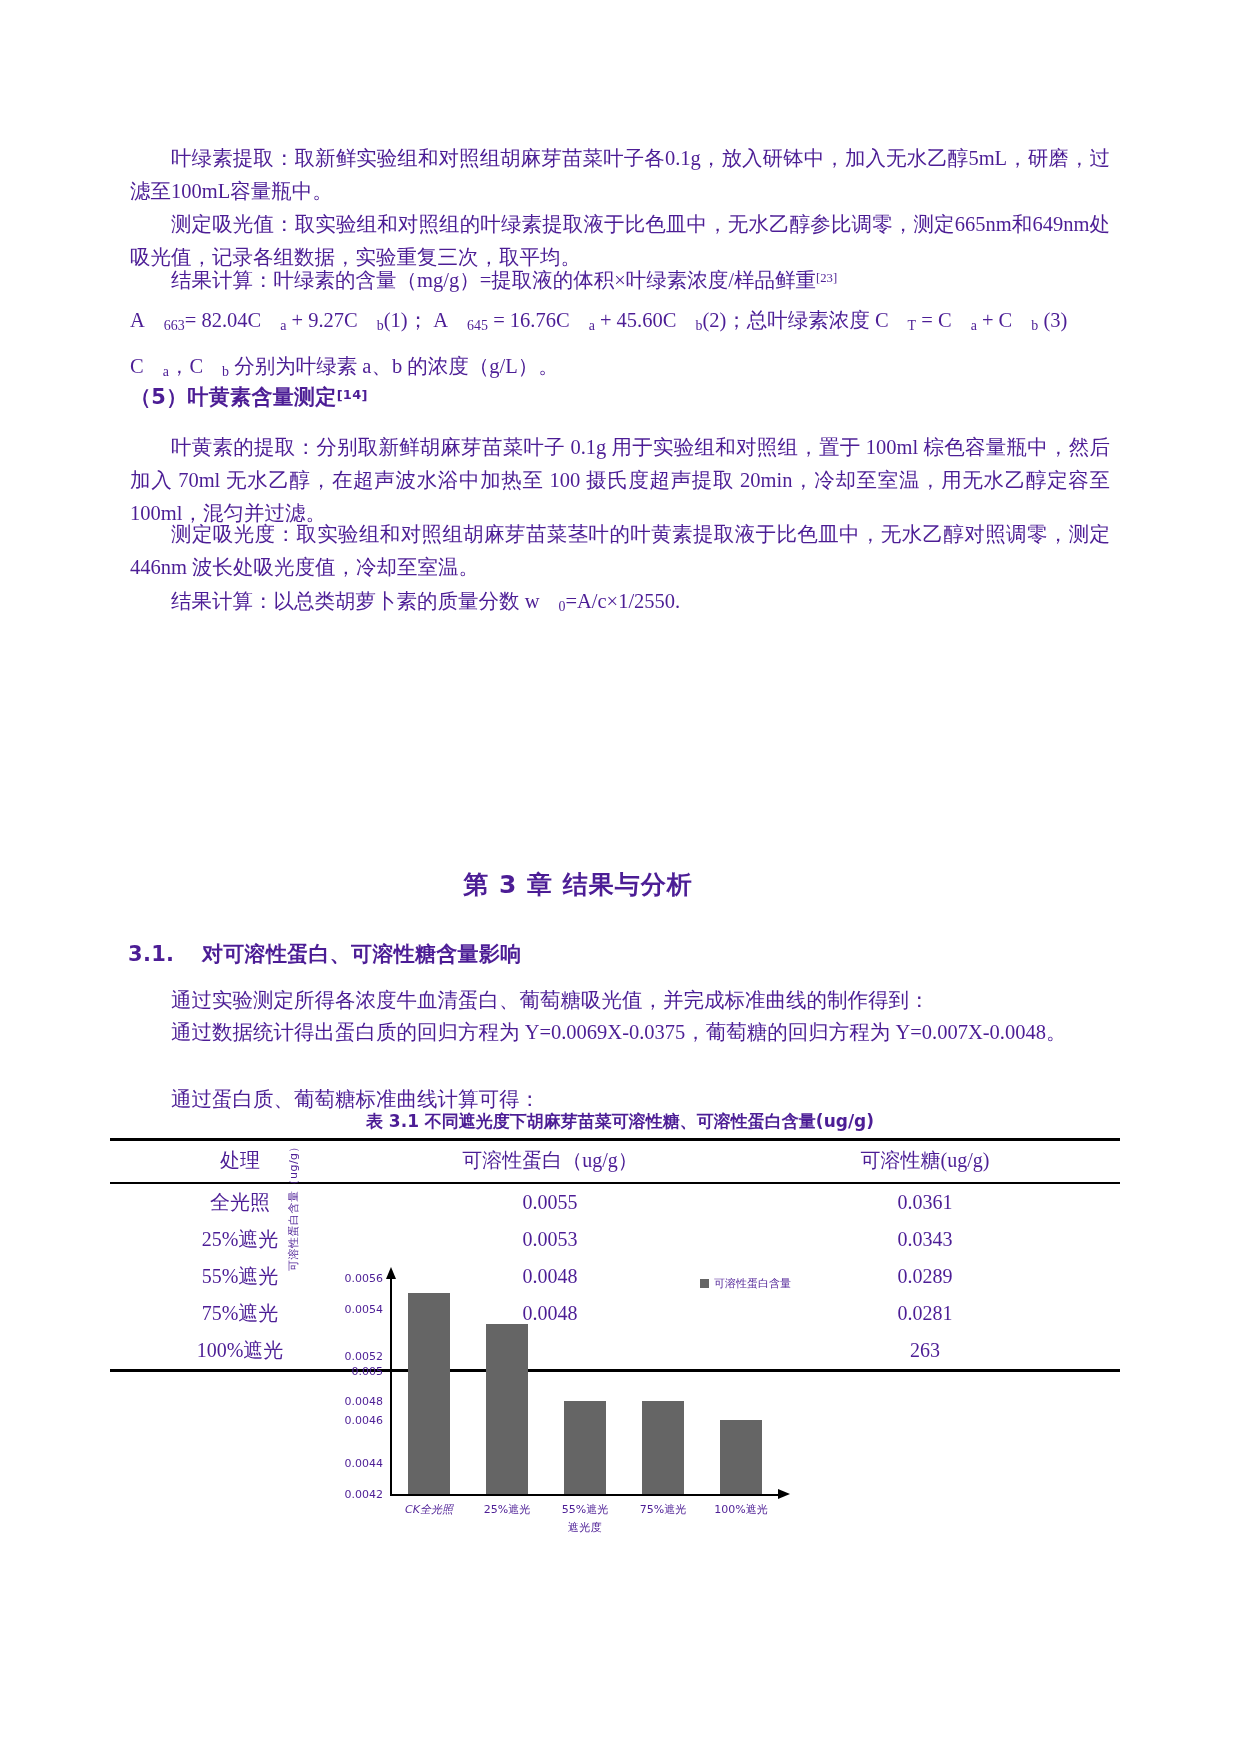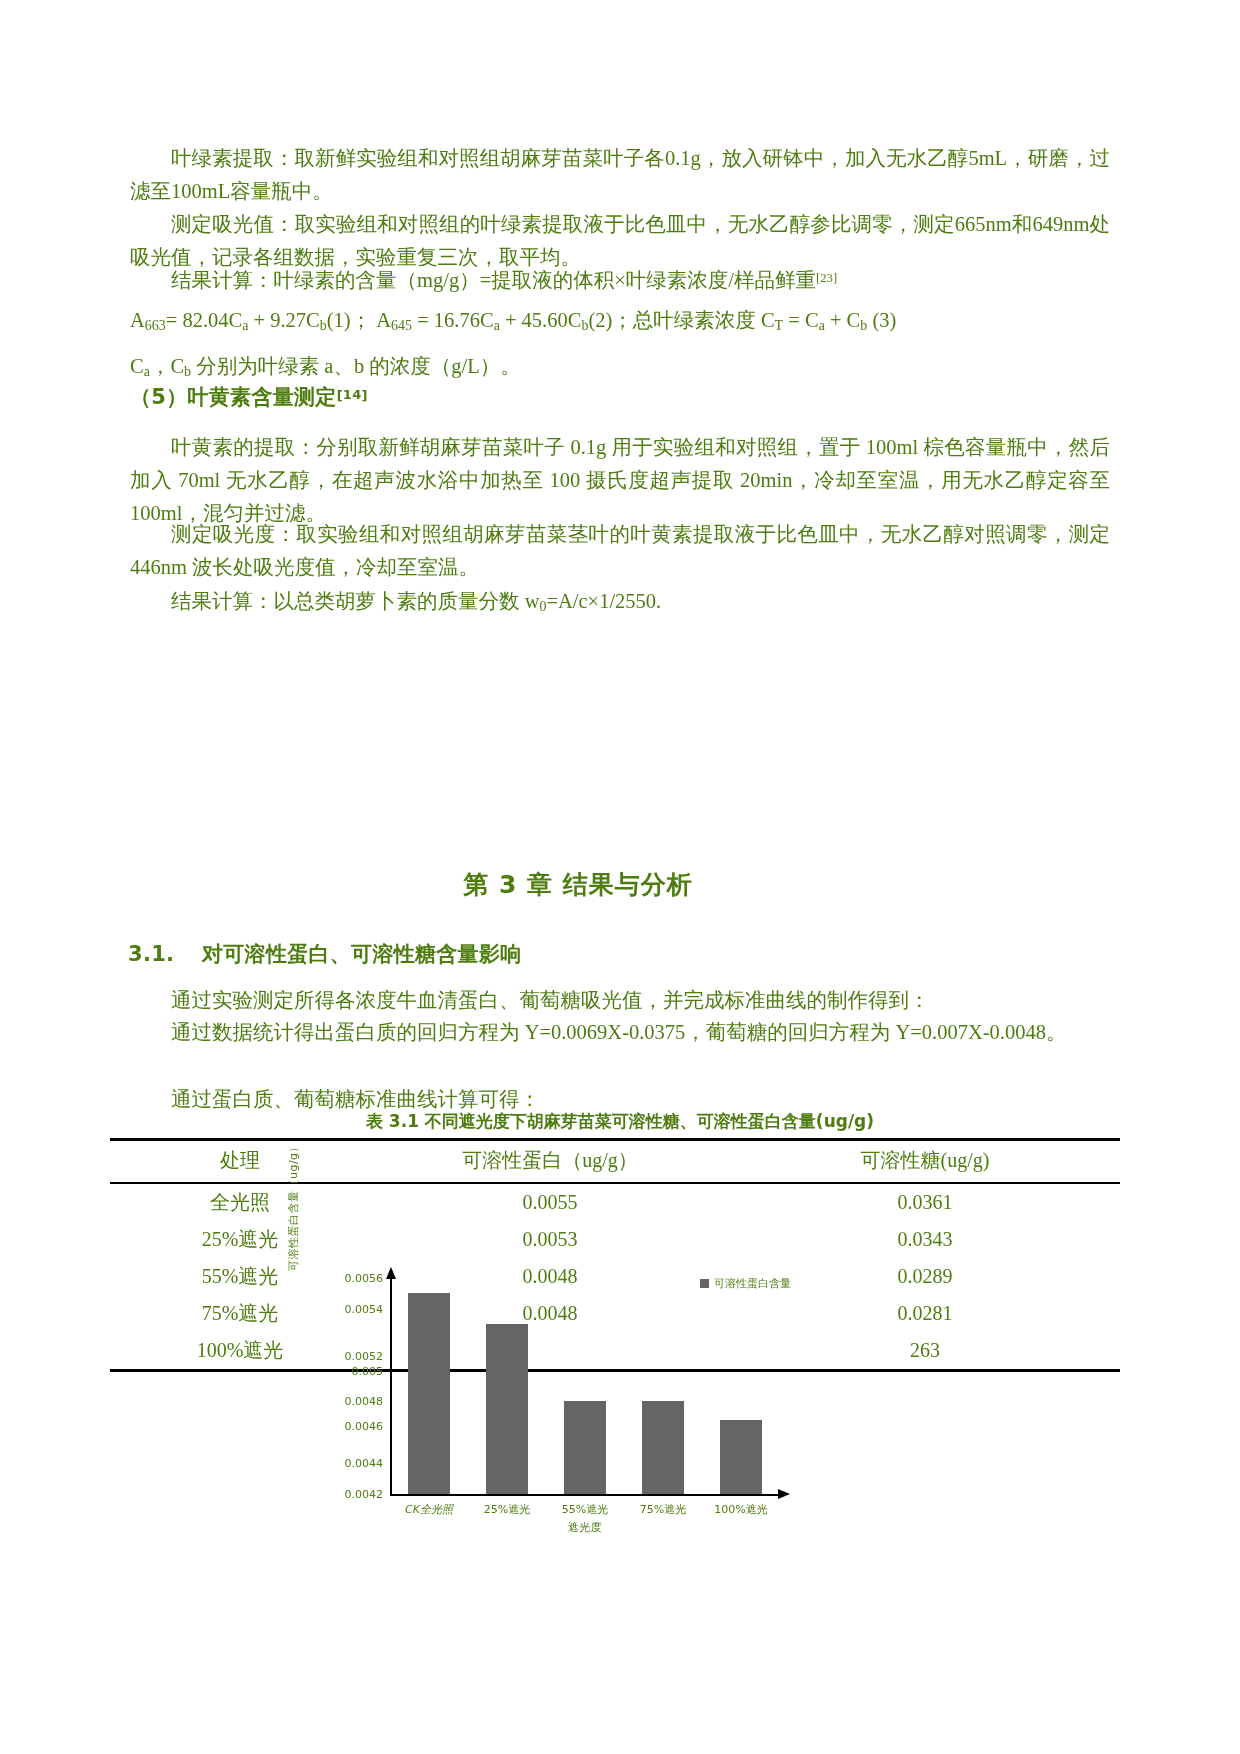--- a/index.html
+++ b/index.html
@@ -6,42 +6,42 @@
     margin: 0;
     padding: 0;
     background: #ffffff;
   }
   .page {
     position: relative;
     width: 1240px;
     height: 1754px;
     background: #ffffff;
     font-family: "DejaVu Serif", "Liberation Serif", serif;
-    color: #4d7c0f;
+    color: #4c1d95;
     overflow: hidden;
   }
   .body-block {
     position: absolute;
     left: 130px;
     width: 980px;
     font-family: "Liberation Serif", "DejaVu Serif", serif;
     font-size: 20.5px;
     line-height: 33px;
     text-align: justify;
   }
   p.para {
     margin: 0;
     text-indent: 2em;
   }
   .formula {
     margin: 0;
     text-indent: 0;
     line-height: 41px;
   }
-  sub { font-size: 0.68em; vertical-align: -0.22em; }
+  sub { font-size: 0.68em; vertical-align: -0.22em; margin-left: 19px; }
   sup { font-size: 0.62em; vertical-align: 0.42em; }
 
   .heading-sec {
     position: absolute;
     left: 130px;
     width: 980px;
     font-family: "DejaVu Sans", "Liberation Sans", sans-serif;
     font-size: 21px;
     font-weight: bold;
     letter-spacing: 0.3px;
@@ -322,21 +322,21 @@
 
     <div class="chart-plot">
       <div class="chart-axis-v"></div>
       <div class="chart-arrow-up"></div>
       <div class="chart-axis-h"></div>
       <div class="chart-arrow-right"></div>
 
       <div id="yticks">
           <div class="ytick" style="top: 216px;">0.0042</div>
           <div class="ytick" style="top: 185.143px;">0.0044</div>
-          <div class="ytick" style="top: 148px;">0.0046</div>
+          <div class="ytick" style="top: 142px;">0.0046</div>
           <div class="ytick" style="top: 123.429px;">0.0048</div>
           <div class="ytick" style="top: 92.5714px;">0.005</div>
           <div class="ytick" style="top: 78px;">0.0052</div>
           <div class="ytick" style="top: 30.8571px;">0.0054</div>
           <div class="ytick" style="top: 0px;">0.0056</div>
         </div>
       <div id="bars">
           <div class="bar" style="left: 18px; height: 200.571px; background: rgb(101, 101, 101);"></div>
           <div class="bar" style="left: 96px; height: 169.714px; background: rgb(101, 101, 101);"></div>
           <div class="bar" style="left: 174px; height: 92.5714px; background: rgb(101, 101, 101);"></div>

